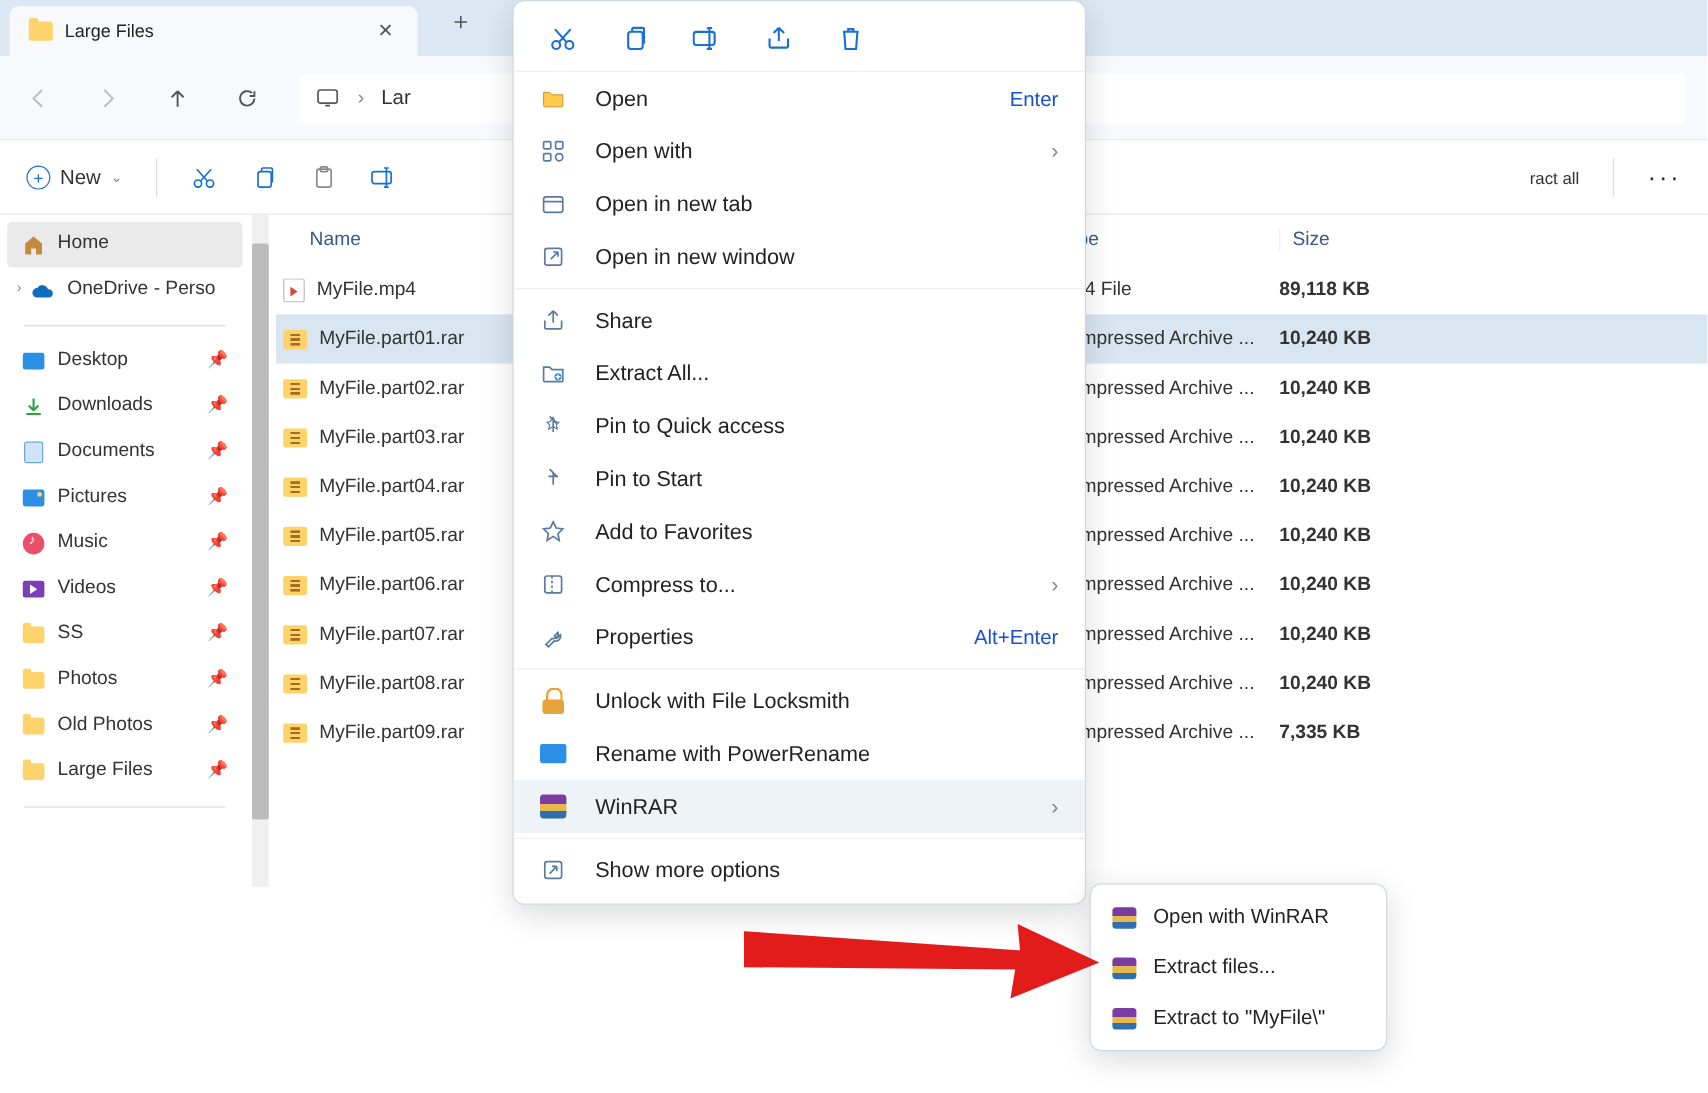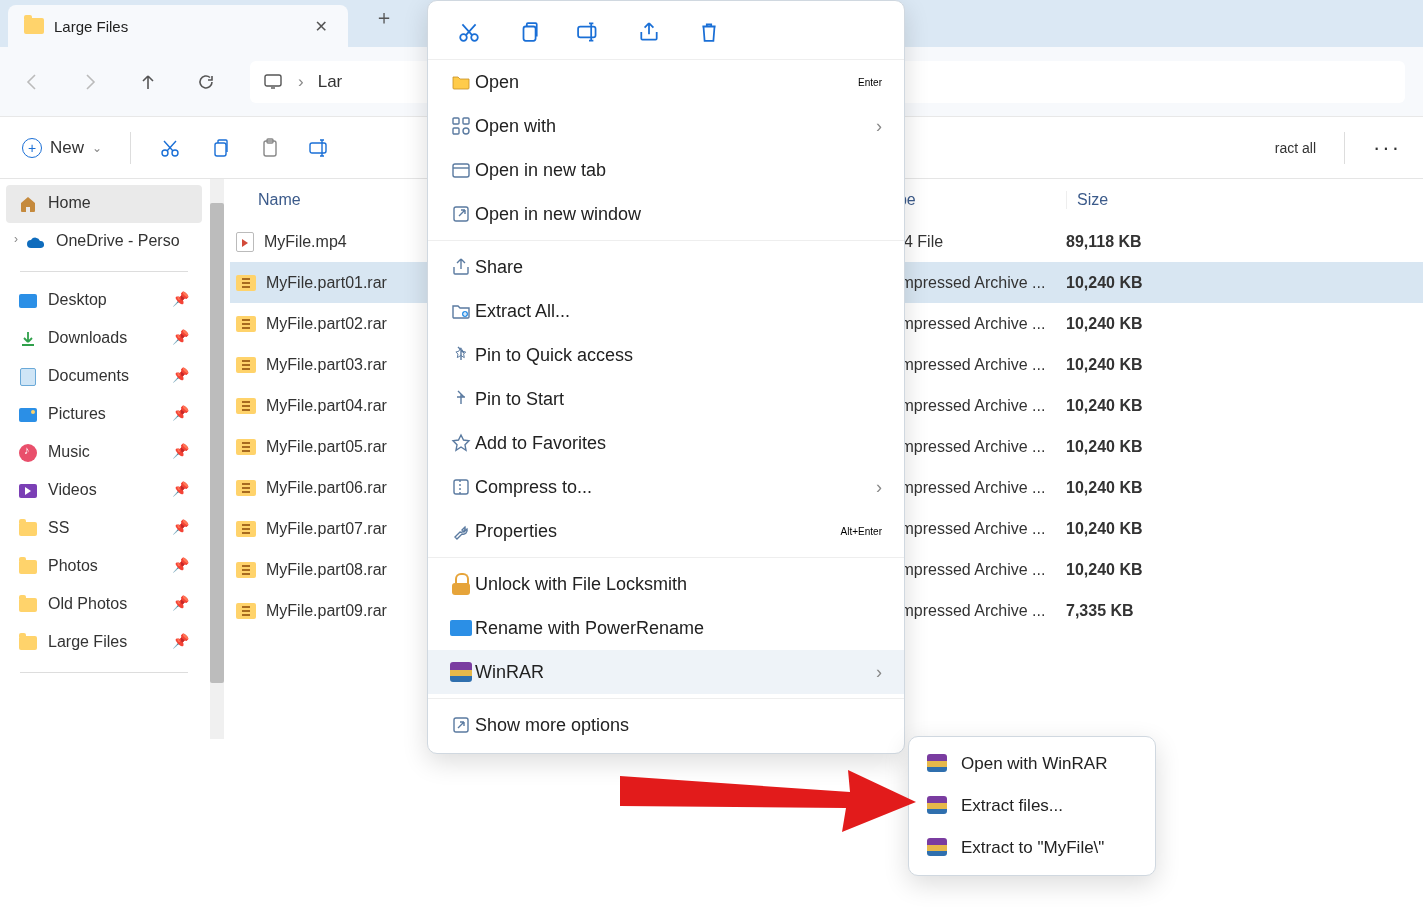--- a/index.html
+++ b/index.html
@@ -74,35 +74,35 @@
 .fico { width:20px; height:18px; display:inline-block; }
 .fico-mp4{width:18px;height:20px;border:1px solid #bbb;border-radius:2px;background:#fff;position:relative;}
 .fico-mp4::after{content:"";position:absolute;top:6px;left:5px;width:0;height:0;border-left:6px solid #d24a3a;border-top:4px solid transparent;border-bottom:4px solid transparent;}
 .fico-rar{width:20px;height:16px;background:#ffd36b;border-radius:2px;position:relative;}
 .fico-rar::after{content:"";position:absolute;top:3px;left:6px;width:8px;height:10px;background:repeating-linear-gradient(#a86b1f 0 2px,#ffd36b 2px 4px);}
 
 
 .ctxmenu { position:absolute; left:427px; top:0px; width:478px; background:#fff; border:1px solid #d0d8e0; border-radius:10px; box-shadow:0 8px 26px rgba(0,0,0,.14); z-index:50; padding-bottom:6px; }
 .ctx-toprow { display:flex; gap:34px; padding:18px 28px 14px; border-bottom:1px solid #eee; }
 .ctx-topico { width:26px; height:26px; color:#1a6fd6; display:flex; align-items:center; justify-content:center; }
-.ctx-item { display:flex; align-items:center; gap:3px; padding:11px 22px; font-size:18px; color:#222; cursor:pointer; position:relative; }
+.ctx-item { display:flex; align-items:flex-end; gap:24px; padding:11px 22px; font-size:18px; color:#222; cursor:pointer; position:relative; }
 .ctx-item .cico { width:22px; height:22px; color:#5a7aa0; display:flex; align-items:center; justify-content:center; }
-.ctx-item .shortcut { margin-left:auto; color:#000000; font-size:10px; }
+.ctx-item .shortcut { margin-left:auto; color:#1d4ed8; font-size:17px; }
 .ctx-item .sub { margin-left:auto; color:#888; }
 .ctx-item.hov { background:#eef3f8; }
 .ctx-sep { border:none; border-top:1px solid #eee; margin:4px 0; }
 .winrar-ico{width:22px;height:20px;background:linear-gradient(#7a3ca0,#7a3ca0 40%,#e6b84a 40%,#e6b84a 70%,#2f6fae 70%);border-radius:3px;}
 .locksmith-ico{width:20px;height:22px;position:relative;}
 .locksmith-ico::before{content:"";position:absolute;top:0;left:4px;width:10px;height:10px;border:2px solid #e6a43a;border-bottom:none;border-radius:6px 6px 0 0;}
 .locksmith-ico::after{content:"";position:absolute;bottom:0;left:1px;width:18px;height:12px;background:#e6a43a;border-radius:3px;}
 .rename-ico{width:22px;height:16px;background:#2b8fe6;border-radius:2px;position:relative;}
 
 
 .submenu { position:absolute; left:908px; top:736px; width:248px; background:#fff; border:1px solid #d0d8e0; border-radius:10px; box-shadow:0 8px 26px rgba(0,0,0,.14); z-index:60; padding:6px 0; }
-.sub-item { display:flex; align-items:flex-start; gap:14px; padding:11px 18px; font-size:17px; color:#222; cursor:pointer; }
+.sub-item { display:flex; align-items:flex-end; gap:14px; padding:11px 18px; font-size:17px; color:#222; cursor:pointer; }
 .sub-item .winrar-ico{width:20px;height:18px;}
 
 
 .arrow { position:absolute; left:620px; top:756px; z-index:70; pointer-events:none; }
 
 svg { display:block; }
 </style>
 </head>
 <body>
 

